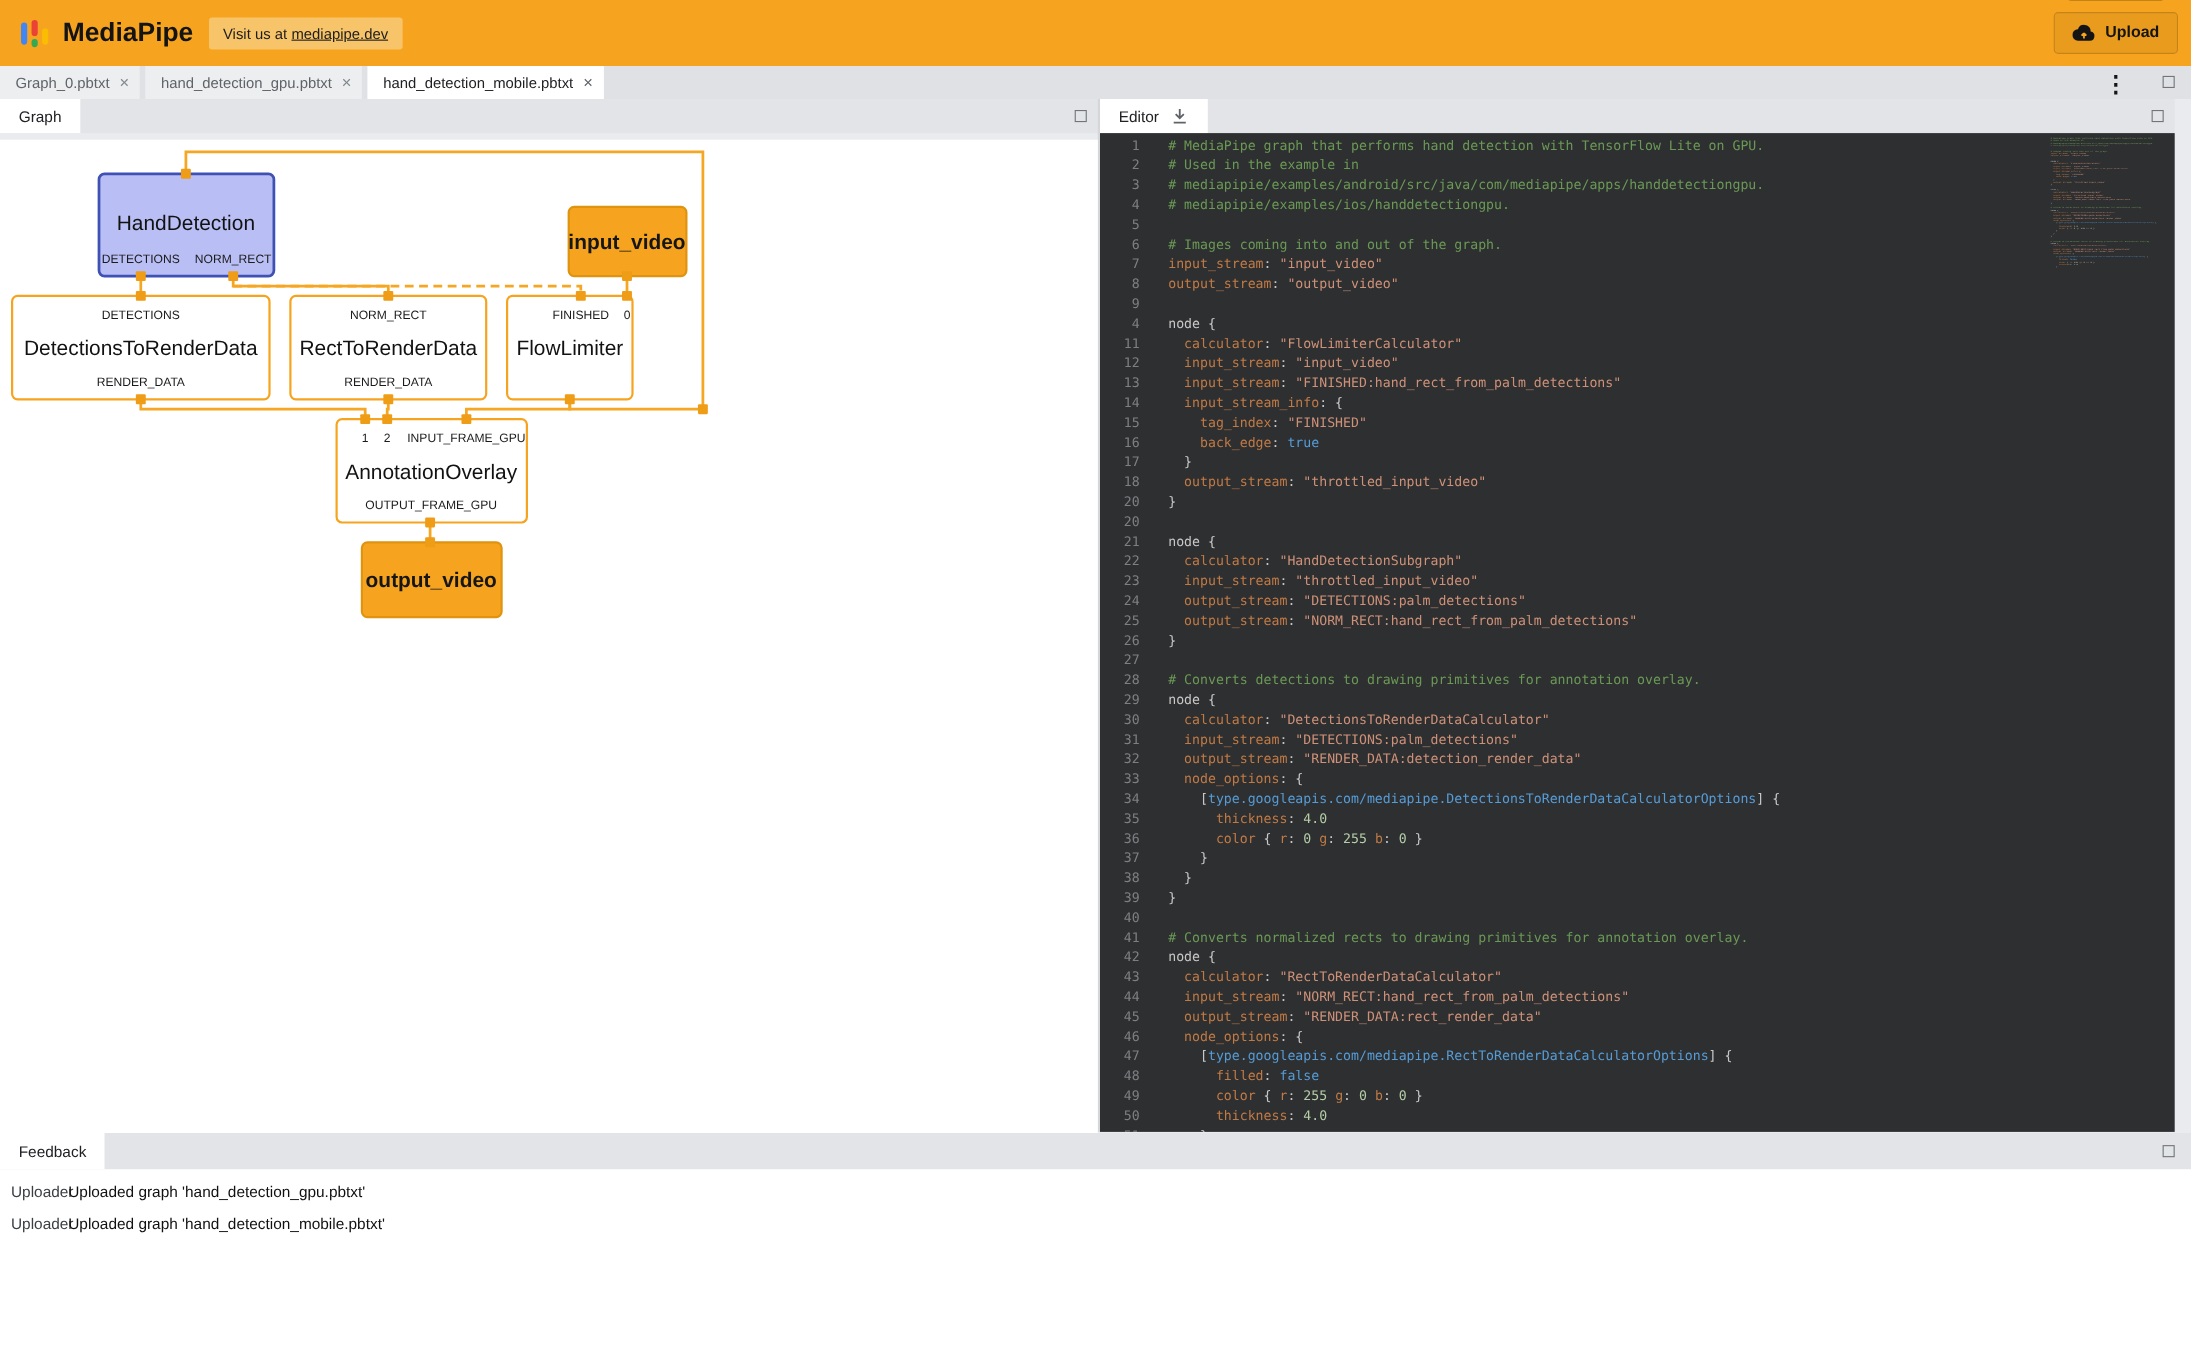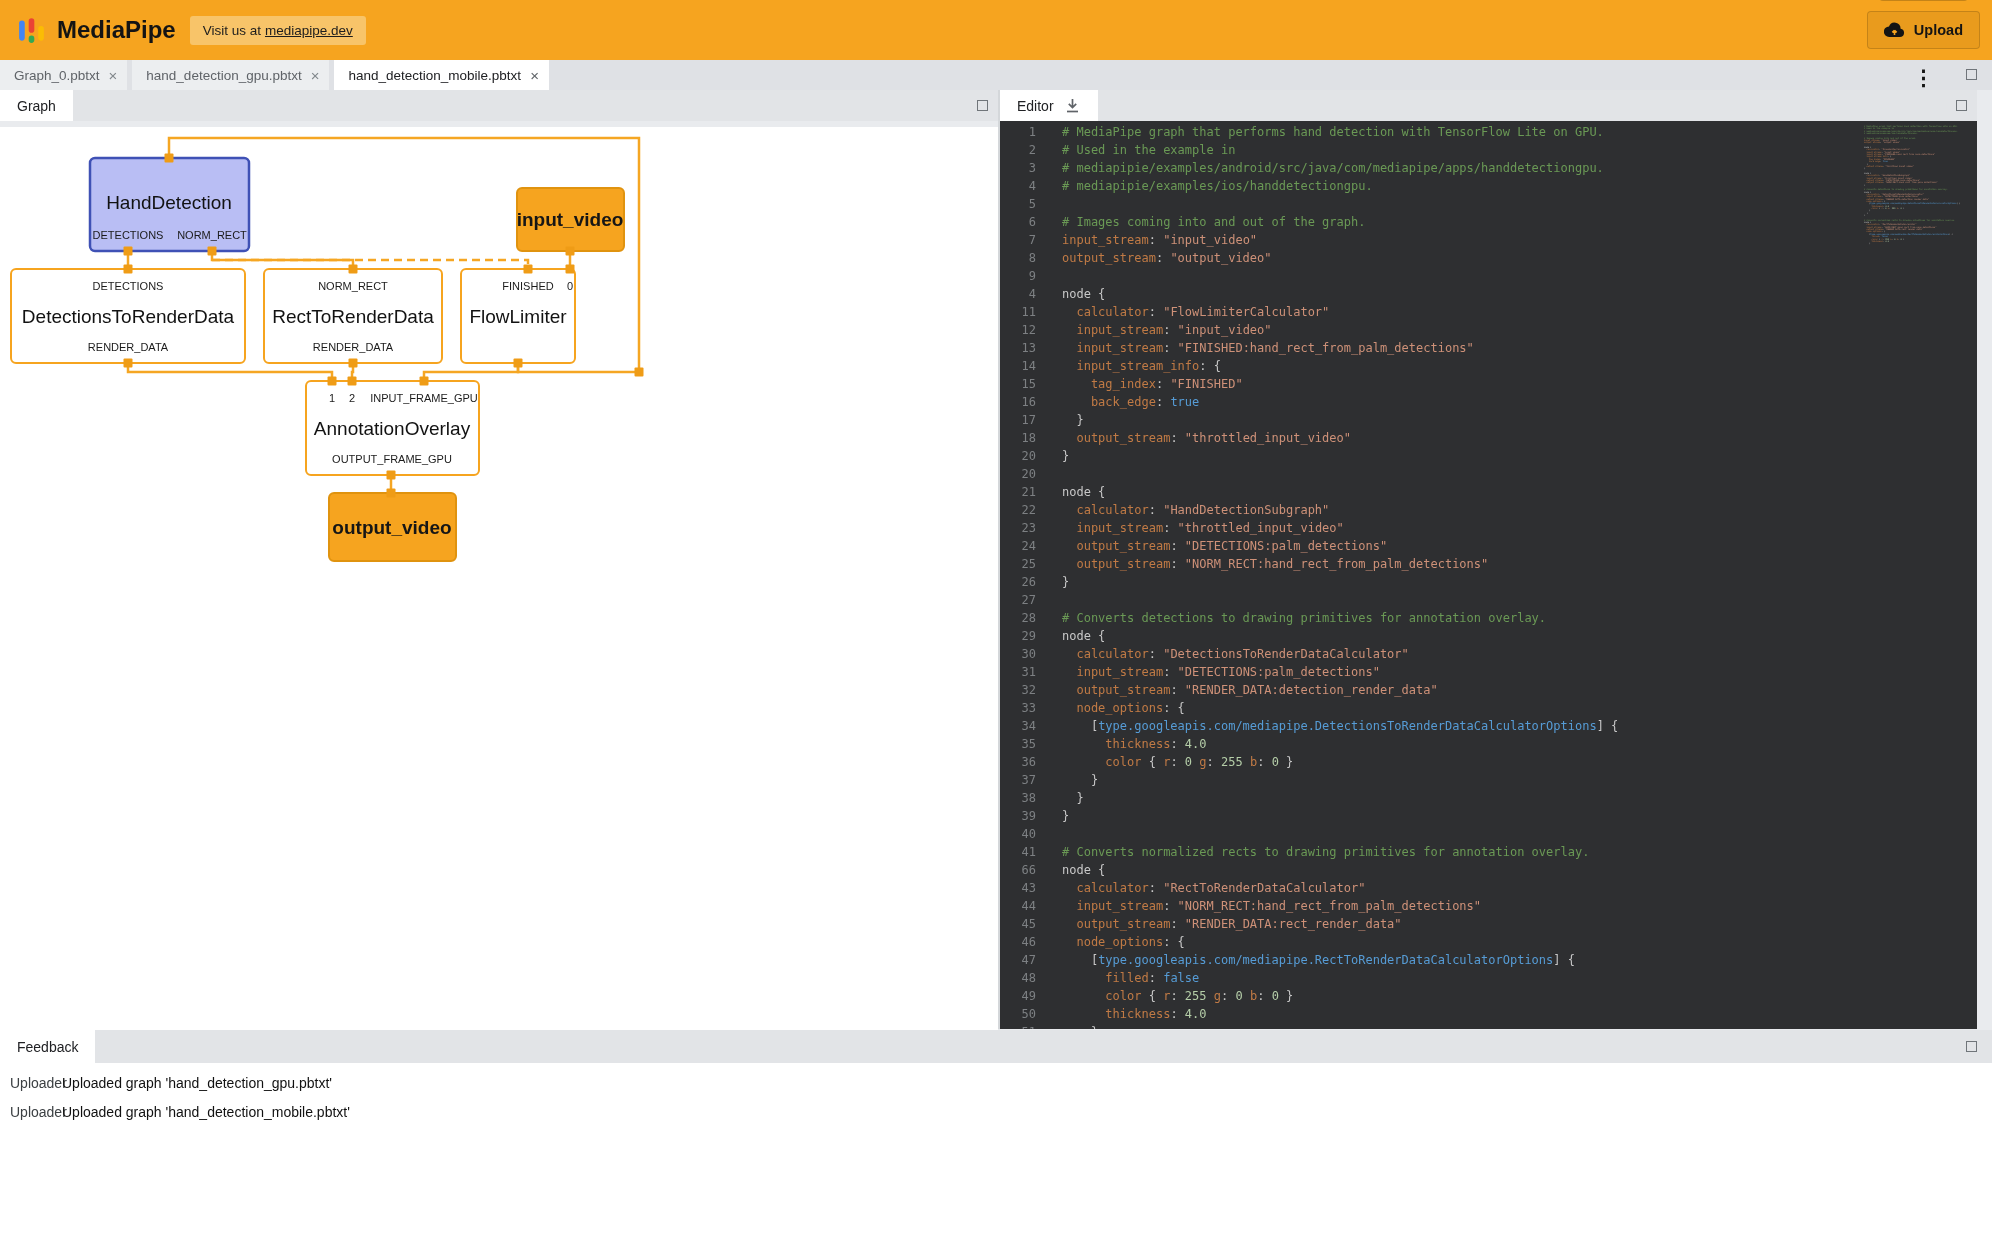--- a/index.html
+++ b/index.html
@@ -293,21 +293,21 @@
       <div class="cl"><span class="ln">32</span><span class="lc"><span class="t-k">  output_stream</span><span class="t-d">: </span><span class="t-s">"RENDER_DATA:detection_render_data"</span></span></div>
       <div class="cl"><span class="ln">33</span><span class="lc"><span class="t-k">  node_options</span><span class="t-d">: {</span></span></div>
       <div class="cl"><span class="ln">34</span><span class="lc"><span class="t-d">    [</span><span class="t-u">type.googleapis.com/mediapipe.DetectionsToRenderDataCalculatorOptions</span><span class="t-d">] {</span></span></div>
       <div class="cl"><span class="ln">35</span><span class="lc"><span class="t-k">      thickness</span><span class="t-d">: </span><span class="t-n">4.0</span></span></div>
       <div class="cl"><span class="ln">36</span><span class="lc"><span class="t-k">      color</span><span class="t-d"> { </span><span class="t-k">r</span><span class="t-d">: </span><span class="t-n">0</span><span class="t-d"> </span><span class="t-k">g</span><span class="t-d">: </span><span class="t-n">255</span><span class="t-d"> </span><span class="t-k">b</span><span class="t-d">: </span><span class="t-n">0</span><span class="t-d"> }</span></span></div>
       <div class="cl"><span class="ln">37</span><span class="lc"><span class="t-d">    }</span></span></div>
       <div class="cl"><span class="ln">38</span><span class="lc"><span class="t-d">  }</span></span></div>
       <div class="cl"><span class="ln">39</span><span class="lc"><span class="t-d">}</span></span></div>
       <div class="cl"><span class="ln">40</span><span class="lc"></span></div>
       <div class="cl"><span class="ln">41</span><span class="lc"><span class="t-cm"># Converts normalized rects to drawing primitives for annotation overlay.</span></span></div>
-      <div class="cl"><span class="ln">66</span><span class="lc"><span class="t-d">node {</span></span></div>
+      <div class="cl"><span class="ln">42</span><span class="lc"><span class="t-d">node {</span></span></div>
       <div class="cl"><span class="ln">43</span><span class="lc"><span class="t-k">  calculator</span><span class="t-d">: </span><span class="t-s">"RectToRenderDataCalculator"</span></span></div>
       <div class="cl"><span class="ln">44</span><span class="lc"><span class="t-k">  input_stream</span><span class="t-d">: </span><span class="t-s">"NORM_RECT:hand_rect_from_palm_detections"</span></span></div>
       <div class="cl"><span class="ln">45</span><span class="lc"><span class="t-k">  output_stream</span><span class="t-d">: </span><span class="t-s">"RENDER_DATA:rect_render_data"</span></span></div>
       <div class="cl"><span class="ln">46</span><span class="lc"><span class="t-k">  node_options</span><span class="t-d">: {</span></span></div>
       <div class="cl"><span class="ln">47</span><span class="lc"><span class="t-d">    [</span><span class="t-u">type.googleapis.com/mediapipe.RectToRenderDataCalculatorOptions</span><span class="t-d">] {</span></span></div>
       <div class="cl"><span class="ln">48</span><span class="lc"><span class="t-k">      filled</span><span class="t-d">: </span><span class="t-kw">false</span></span></div>
       <div class="cl"><span class="ln">49</span><span class="lc"><span class="t-k">      color</span><span class="t-d"> { </span><span class="t-k">r</span><span class="t-d">: </span><span class="t-n">255</span><span class="t-d"> </span><span class="t-k">g</span><span class="t-d">: </span><span class="t-n">0</span><span class="t-d"> </span><span class="t-k">b</span><span class="t-d">: </span><span class="t-n">0</span><span class="t-d"> }</span></span></div>
       <div class="cl"><span class="ln">50</span><span class="lc"><span class="t-k">      thickness</span><span class="t-d">: </span><span class="t-n">4.0</span></span></div>
       <div class="cl"><span class="ln">51</span><span class="lc"><span class="t-d">    }</span></span></div>
     </div>

